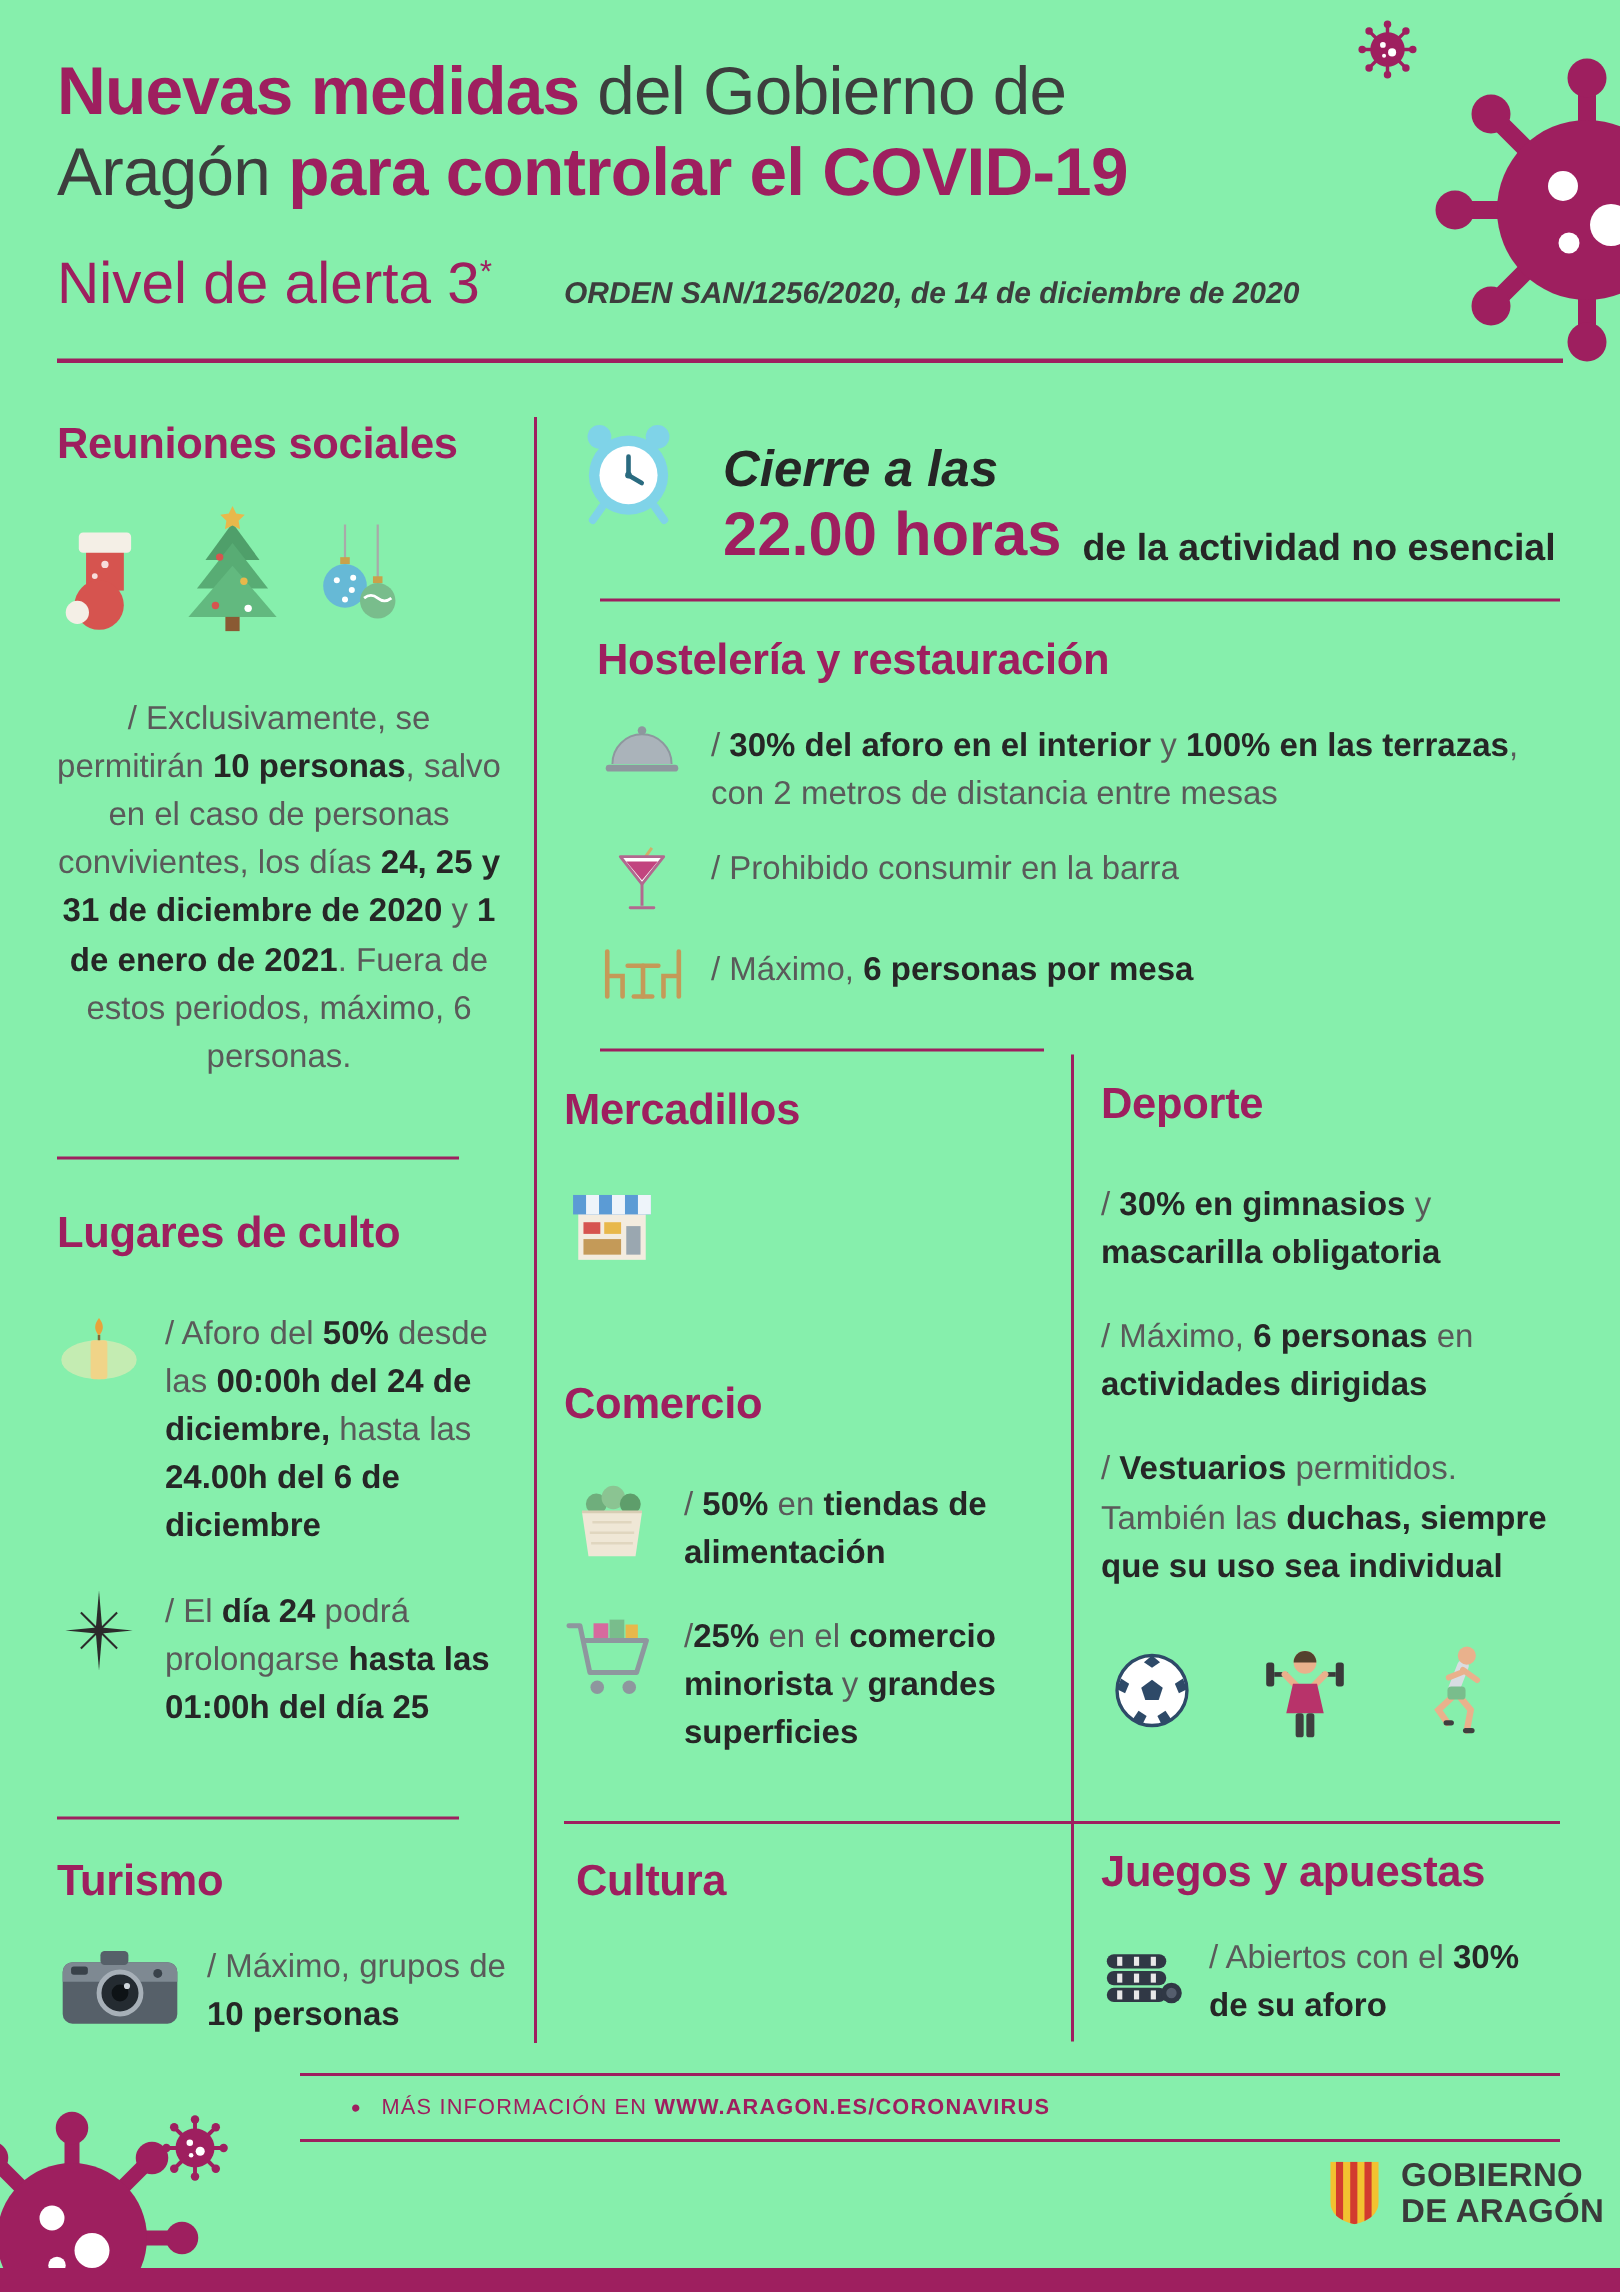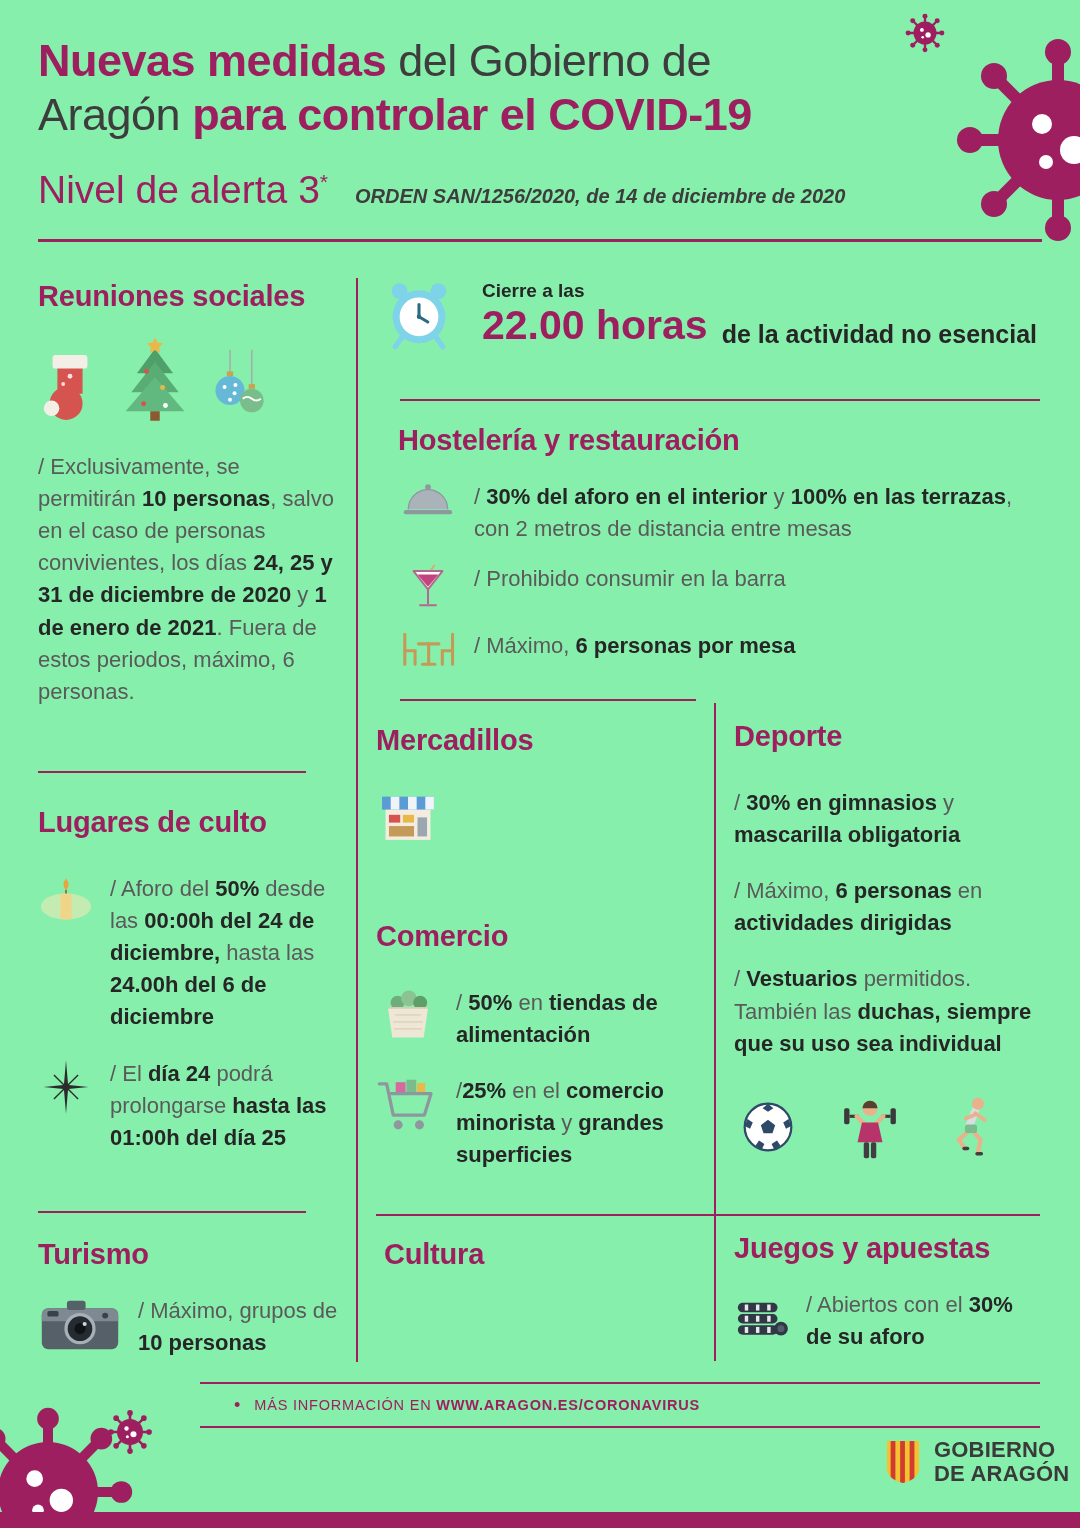--- a/index.html
+++ b/index.html
@@ -8,21 +8,21 @@
   .page { position:relative; width:1080px; height:1528px; background:#86efac; overflow:hidden; color:var(--body); }
 
   svg { display:block; }
   .defs { position:absolute; width:0; height:0; overflow:hidden; }
 
   
   .header { position:absolute; left:38px; top:34px; width:880px; }
   .title { font-size:45px; line-height:1.2; letter-spacing:-0.5px; }
   .t-accent { color:var(--accent); font-weight:800; }
   .t-rest { color:#3d3d3d; font-weight:400; }
-  .subtitle-row { margin-top:26px; display:flex; align-items:baseline; gap:27px; }
+  .subtitle-row { margin-top:26px; display:flex; align-items:baseline; gap:48px; }
   .alert { font-size:39px; color:var(--accent); font-weight:400; }
   .alert sup { font-size:21px; }
   .order { font-size:20px; font-style:italic; color:#3d3d3d; font-weight:700; }
 
   
   .rule { position:absolute; background:var(--accent); height:2px; }
   .rule-header { left:38px; top:239px; width:1004px; height:3px; }
   .rule-l1 { left:38px; top:771px; width:268px; }
   .rule-l2 { left:38px; top:1211px; width:268px; }
   .rule-r1 { left:400px; top:399px; width:640px; }
@@ -53,25 +53,25 @@
   .item .icon { flex:0 0 64px; display:flex; justify-content:center; }
   .item .icon.w56 { flex-basis:56px; }
   .item .icon.w60 { flex-basis:60px; }
   .item .icon.w70 { flex-basis:70px; }
   .item .icon.w84 { flex-basis:84px; }
   .mt-lg { margin-top:34px; }
   .mt-md { margin-top:24px; }
   .mt-sm { margin-top:18px; }
 
   .xmas-icons { display:flex; gap:18px; align-items:flex-end; margin-top:18px; height:92px; }
-  .reuniones-body { margin-top:28px; }
+  .reuniones-body { margin-top:40px;text-align:center; }
 
   
   .cierre-row { display:flex; gap:26px; align-items:flex-start; }
-  .cierre-intro { font-size:19px; font-weight:700; color:var(--dark); margin-top:2px; }
+  .cierre-intro { font-size:34px; font-weight:700; color:var(--dark); margin-top:16px;font-style:italic; }
   .cierre-line2 { margin-top:0; display:flex; align-items:flex-end; gap:14px; flex-wrap:nowrap; white-space:nowrap; }
   .cierre-time { font-size:41px; font-weight:800; color:var(--accent); }
   .cierre-scope { font-size:25px; font-weight:700; color:var(--dark); }
 
   .sport-icons { display:flex; gap:48px; align-items:center; margin-top:34px; padding-left:8px; }
 
   
   .footer-info { position:absolute; left:200px; top:1382px; width:840px;
     border-top:2px solid var(--accent); border-bottom:2px solid var(--accent);
     padding:12px 0 12px 34px; display:flex; align-items:center; gap:14px; }

